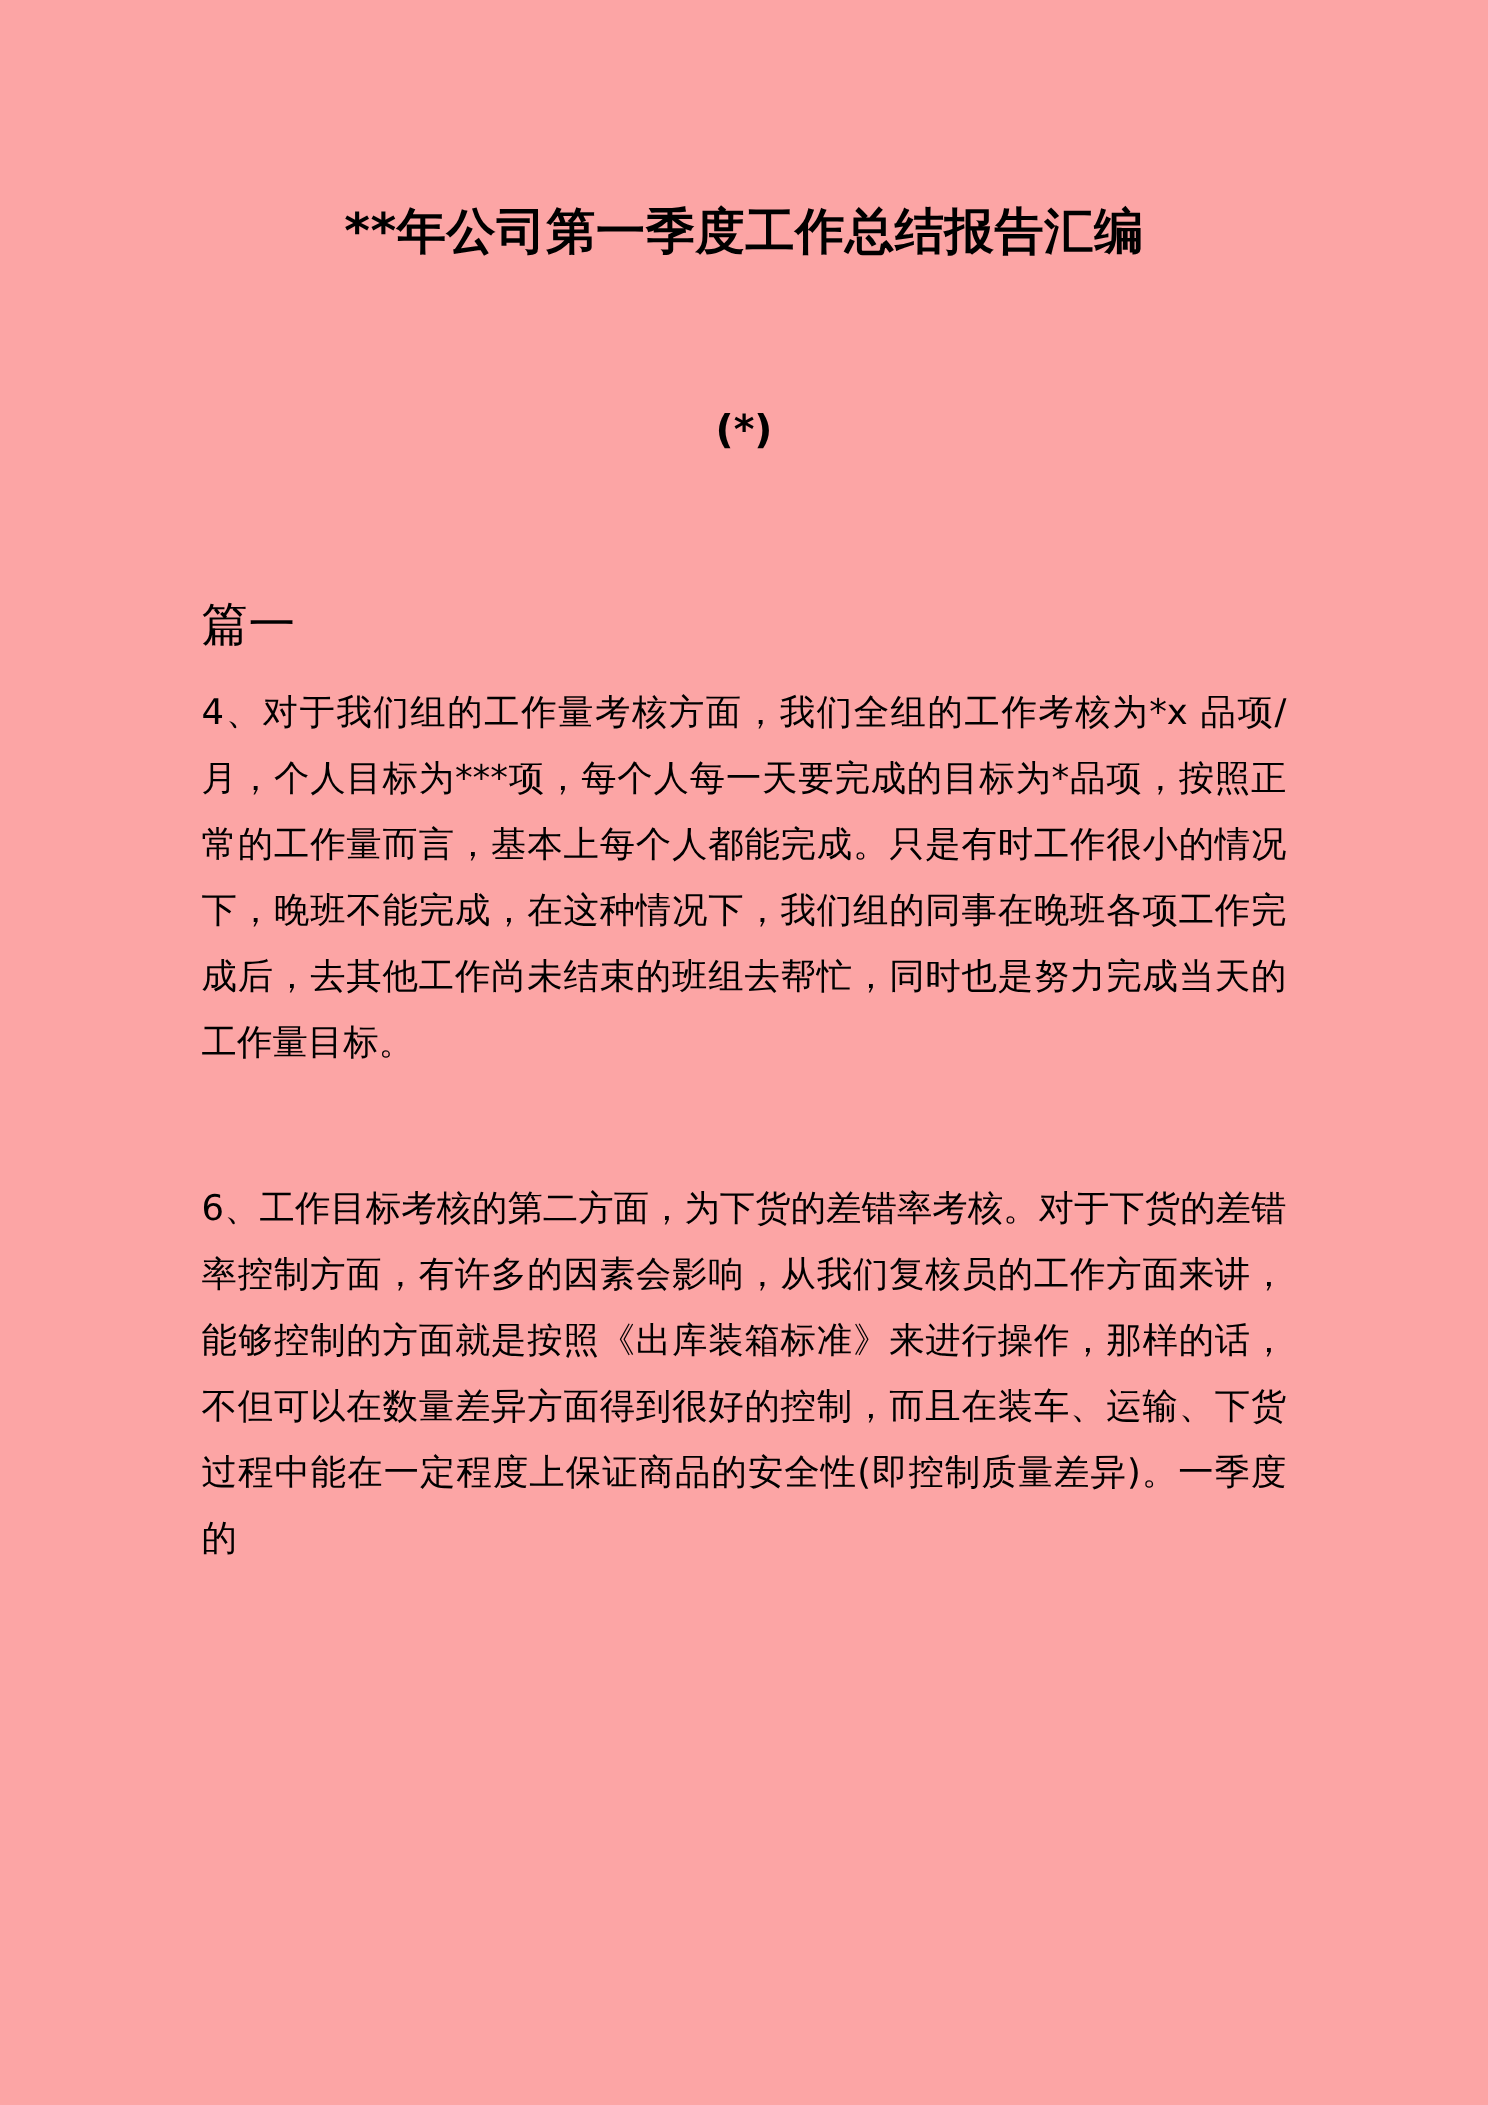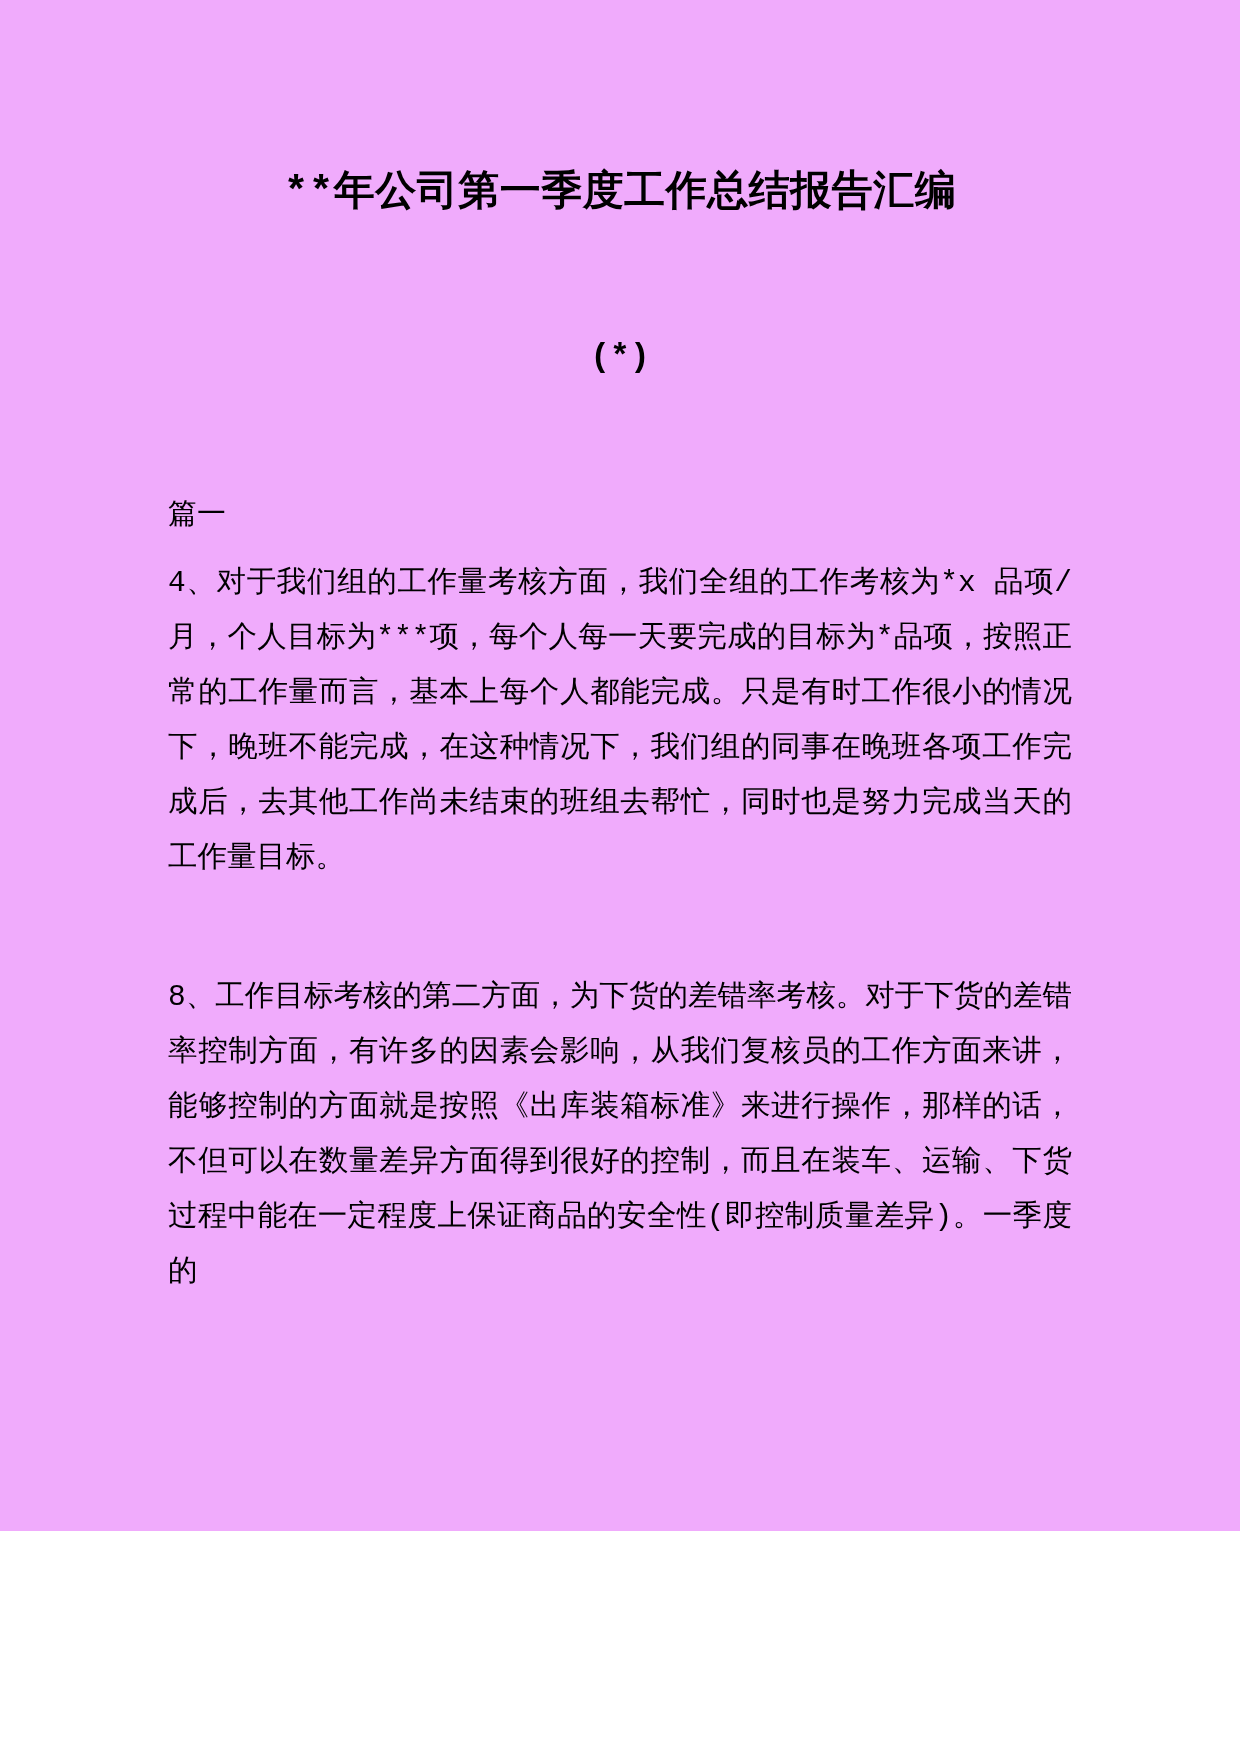--- a/index.html
+++ b/index.html
@@ -9,26 +9,25 @@
   }
   body {
     width: 1240px;
     height: 1754px;
     font-family: "DejaVu Sans", "Liberation Sans", sans-serif;
     color: #000000;
     overflow: hidden;
   }
   .page {
     width: 1240px;
-    height: 1531px;
+    height: 1754px;
     position: relative;
-    background: #f0abfc;
+    background: #fca5a5;
     box-sizing: border-box;
     padding: 0 168px;
-    font-family: Liberation Mono, monospace;
   }
   .doc-title {
     margin: 0;
     padding: 0;
     text-align: center;
     font-size: 41px;
     font-weight: bold;
     letter-spacing: 0.5px;
     line-height: 1.25;
     padding-top: 168px;
@@ -39,21 +38,21 @@
     padding: 0;
     text-align: center;
     font-size: 33px;
     font-weight: bold;
     line-height: 1.25;
     padding-top: 118px;
   }
   .section-marker {
     margin: 0;
     padding: 0;
-    font-size: 29px;
+    font-size: 39px;
     line-height: 1.0;
     padding-top: 122px;
     text-align: left;
   }
   .body-para {
     margin: 0;
     padding: 0;
     font-size: 29.5px;
     line-height: 55px;
     text-align: justify;
@@ -70,15 +69,15 @@
 <div class="page">
 
   <h1 class="doc-title">**年公司第一季度工作总结报告汇编</h1>
 
   <h2 class="doc-subtitle">(*)</h2>
 
   <div class="section-marker">篇一</div>
 
   <p class="body-para para-gap-1">4、对于我们组的工作量考核方面，我们全组的工作考核为*x 品项/月，个人目标为***项，每个人每一天要完成的目标为*品项，按照正常的工作量而言，基本上每个人都能完成。只是有时工作很小的情况下，晚班不能完成，在这种情况下，我们组的同事在晚班各项工作完成后，去其他工作尚未结束的班组去帮忙，同时也是努力完成当天的工作量目标。</p>
 
-  <p class="body-para para-gap-2">8、工作目标考核的第二方面，为下货的差错率考核。对于下货的差错率控制方面，有许多的因素会影响，从我们复核员的工作方面来讲，能够控制的方面就是按照《出库装箱标准》来进行操作，那样的话，不但可以在数量差异方面得到很好的控制，而且在装车、运输、下货过程中能在一定程度上保证商品的安全性(即控制质量差异)。一季度的</p>
+  <p class="body-para para-gap-2">6、工作目标考核的第二方面，为下货的差错率考核。对于下货的差错率控制方面，有许多的因素会影响，从我们复核员的工作方面来讲，能够控制的方面就是按照《出库装箱标准》来进行操作，那样的话，不但可以在数量差异方面得到很好的控制，而且在装车、运输、下货过程中能在一定程度上保证商品的安全性(即控制质量差异)。一季度的</p>
 
 </div>
 
 </body></html>

